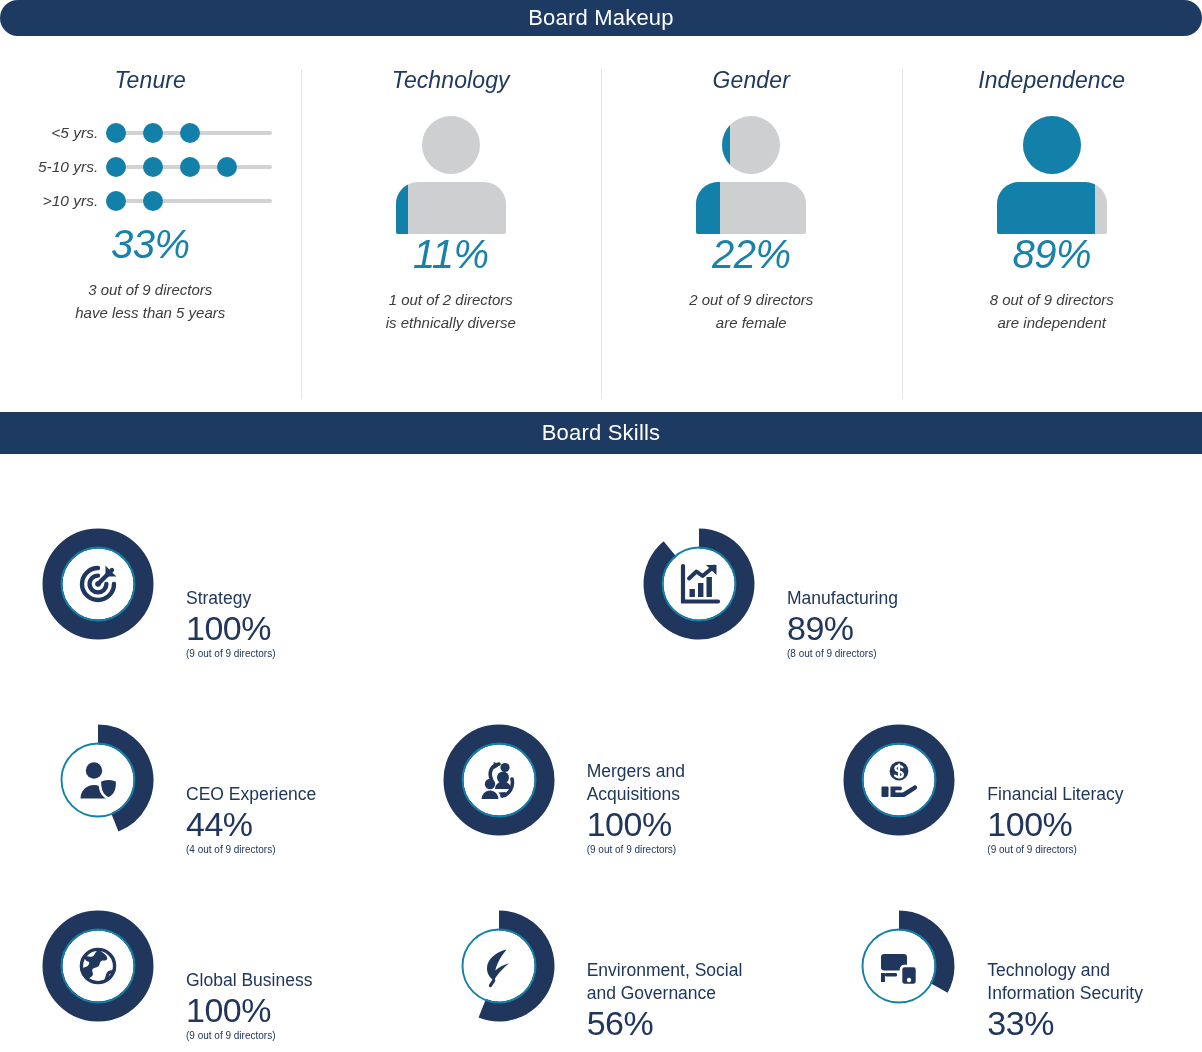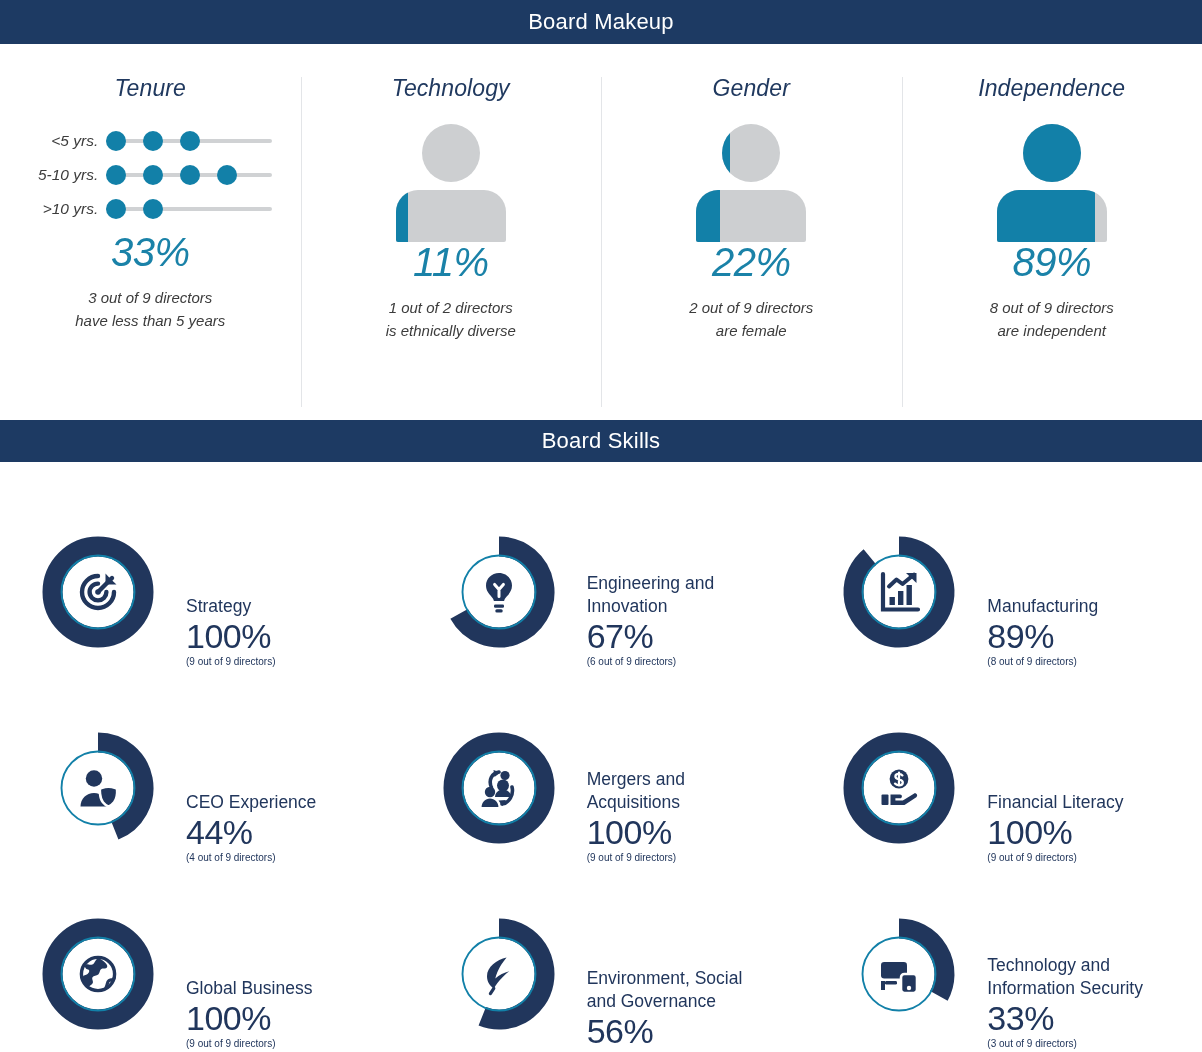--- a/index.html
+++ b/index.html
@@ -19,21 +19,21 @@
     background:#1d3a63;
     color:#ffffff;
     text-align:center;
     font-size:22px;
     font-weight:400;
     letter-spacing:.2px;
     display:flex;
     align-items:center;
     justify-content:center;
   }
-  #bar-makeup { height:44px; }
+  #bar-makeup { height:36px;border-radius:21px; }
   #bar-skills { height:42px; }
 
   
   #makeup {
     height:376px;
     display:flex;
     position:relative;
     padding-top:24px;
     font-style:italic;
   }
@@ -320,41 +320,20 @@
         </div>
         <div class="sk-text">
           <div class="sk-label">Strategy</div>
           <div class="sk-pct">100%</div>
           <div class="sk-count">(9 out of 9 directors)</div>
         </div>
       </div>
       <div class="sk-cell">
         <div class="donut">
           <svg width="152" height="152" viewBox="0 0 152 152">
-            <path d="M 76 30.5 A 45.5 45.5 0 1 1 36.12804605800421 97.91979217162805" fill="none" stroke="#21365c" stroke-width="20" stroke-linecap="butt"></path>
-            <circle cx="76" cy="76" r="36.5" fill="none" stroke="#1280a8" stroke-width="1.9"></circle>
-          </svg>
-          <div class="glyph">
-            <svg width="52" height="52" viewBox="0 0 52 52">
-        <path d="M26 7c-7.4 0-13 5.6-13 12.6 0 5 2.8 8.2 5.3 10.8 1.5 1.6 2.4 2.9 2.6 4.6h10.2c.2-1.7 1.1-3 2.6-4.6C36.2 27.8 39 24.6 39 19.6 39 12.6 33.4 7 26 7z" fill="#21365c"></path>
-        <rect x="21" y="38.4" width="10" height="3.4" rx="1.3" fill="#21365c"></rect>
-        <rect x="22.3" y="43.2" width="7.4" height="3.3" rx="1.5" fill="#21365c"></rect>
-        <path d="M26 30.5 L26 23.5 M26 23.5 L21.6 18.4 M26 23.5 L30.4 18.4" fill="none" stroke="#ffffff" stroke-width="3" stroke-linecap="round"></path>
-            </svg>
-          </div>
-        </div>
-        <div class="sk-text">
-          <div class="sk-label">Engineering and Innovation</div>
-          <div class="sk-pct">67%</div>
-          <div class="sk-count">(6 out of 9 directors)</div>
-        </div>
-      </div>
-      <div class="sk-cell">
-        <div class="donut">
-          <svg width="152" height="152" viewBox="0 0 152 152">
             <path d="M 76 30.5 A 45.5 45.5 0 1 1 46.99720846643462 40.941647453701584" fill="none" stroke="#21365c" stroke-width="20" stroke-linecap="butt"></path>
             <circle cx="76" cy="76" r="36.5" fill="none" stroke="#1280a8" stroke-width="1.9"></circle>
           </svg>
           <div class="glyph">
             <svg width="52" height="52" viewBox="0 0 52 52">
         <path d="M10 8 L10 43.5 L45 43.5" fill="none" stroke="#21365c" stroke-width="4.2" stroke-linecap="round"></path>
         <rect x="16.5" y="31" width="5.4" height="8" fill="#21365c"></rect>
         <rect x="25" y="25" width="5.4" height="14" fill="#21365c"></rect>
         <rect x="33.5" y="19" width="5.4" height="20" fill="#21365c"></rect>
         <path d="M16 20.5 L23.5 13.5 L29.5 18 L41 8.5" fill="none" stroke="#21365c" stroke-width="4" stroke-linecap="round" stroke-linejoin="round"></path>
@@ -489,17 +468,16 @@
         <rect x="12" y="33" width="12" height="3.6" rx="1.4" fill="#21365c"></rect>
         <path d="M8 33 h4 v9 h-4 z" fill="#21365c"></path>
         <rect x="28" y="26" width="16" height="19" rx="3.4" fill="#21365c" stroke="#ffffff" stroke-width="2.6"></rect>
         <circle cx="36" cy="40" r="2.2" fill="#ffffff"></circle>
             </svg>
           </div>
         </div>
         <div class="sk-text">
           <div class="sk-label">Technology and Information Security</div>
           <div class="sk-pct">33%</div>
-          <div class="sk-count">(3 out of 9 directors)</div>
         </div>
       </div>
     </div>
   </div>
 
 </body></html>

